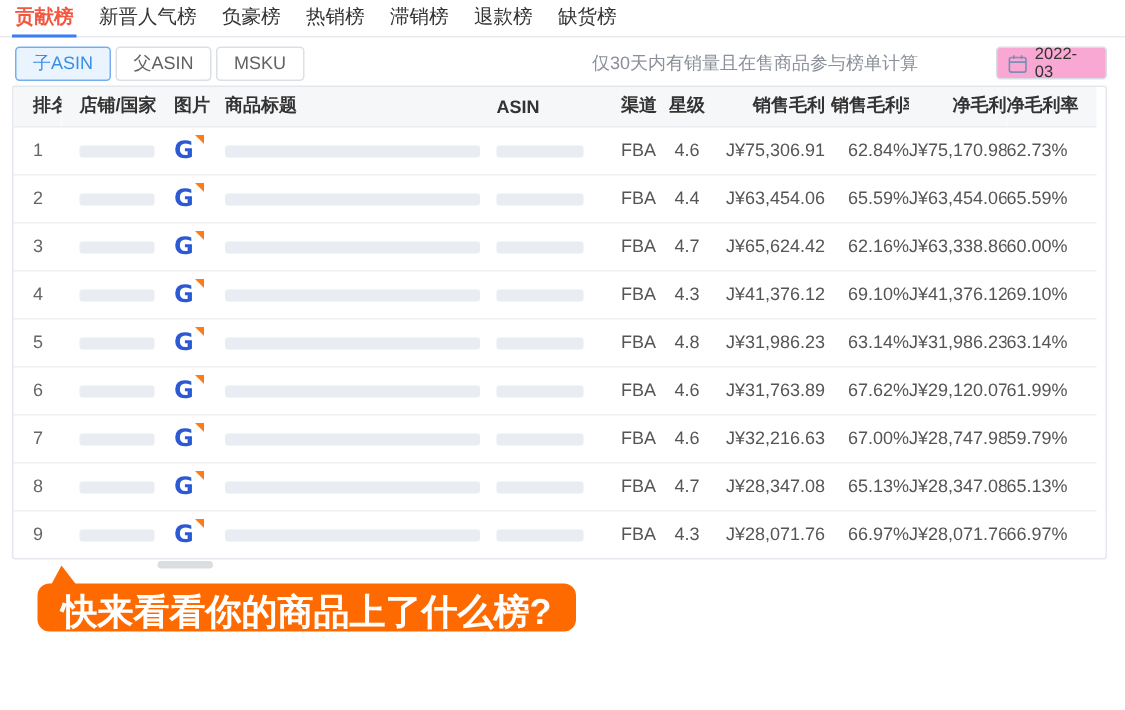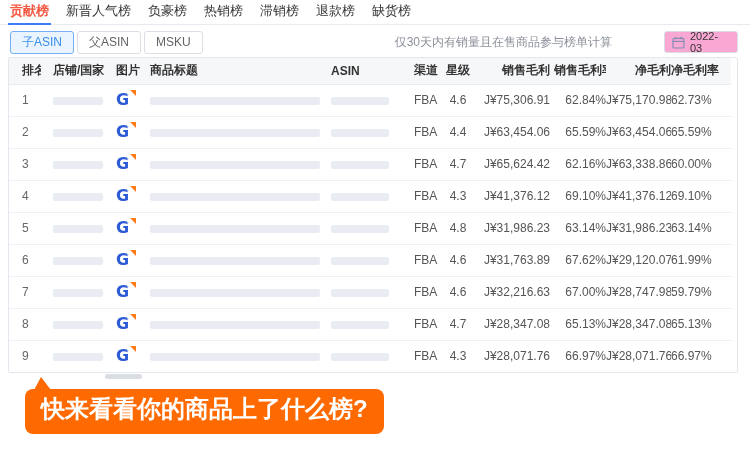--- a/index.html
+++ b/index.html
@@ -64,21 +64,21 @@
            font-size:16px; line-height:1; color:var(--logo-blue,#2c5ad4);
            font-family:"DejaVu Sans",sans-serif; }
   .glogo::after { content:""; position:absolute; right:-7px; top:-2px;
            border-top:6px solid var(--logo-orange,#ff7a1a);
            border-left:6px solid transparent; }
 
   .hscroll { position:absolute; left:105px; top:374px; width:37px; height:5px;
              border-radius:3px; background:#dadde2; cursor:pointer; }
 
   
-  .bubble { position:absolute; left:25px; top:389px; height:45px;
+  .bubble { position:absolute; left:25px; top:389px; height:32px;
             background:var(--accent-orange,#ff6a00); color:#fff;
             font-size:24px; font-weight:bold; line-height:40px;
             padding:0 16px; border-radius:8px; white-space:nowrap; }
   .bubble::before { content:""; position:absolute; top:-12px; left:9px;
             border-left:7px solid transparent; border-right:10px solid transparent;
             border-bottom:13px solid var(--accent-orange,#ff6a00); }
   .subtext { position:absolute; left:28px; top:431px; font-size:23px;
              color:#3c3c3c; white-space:nowrap; }
 </style>
 </head>

